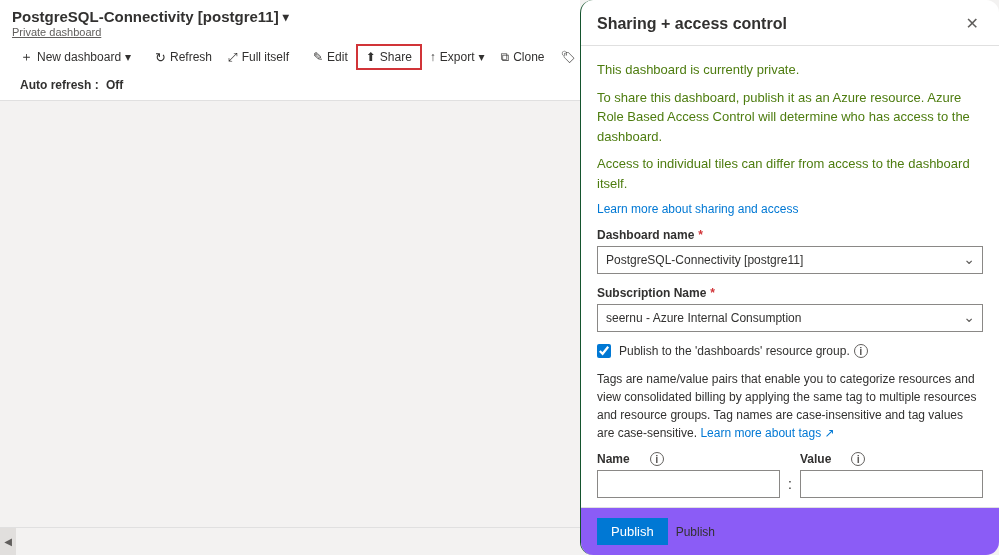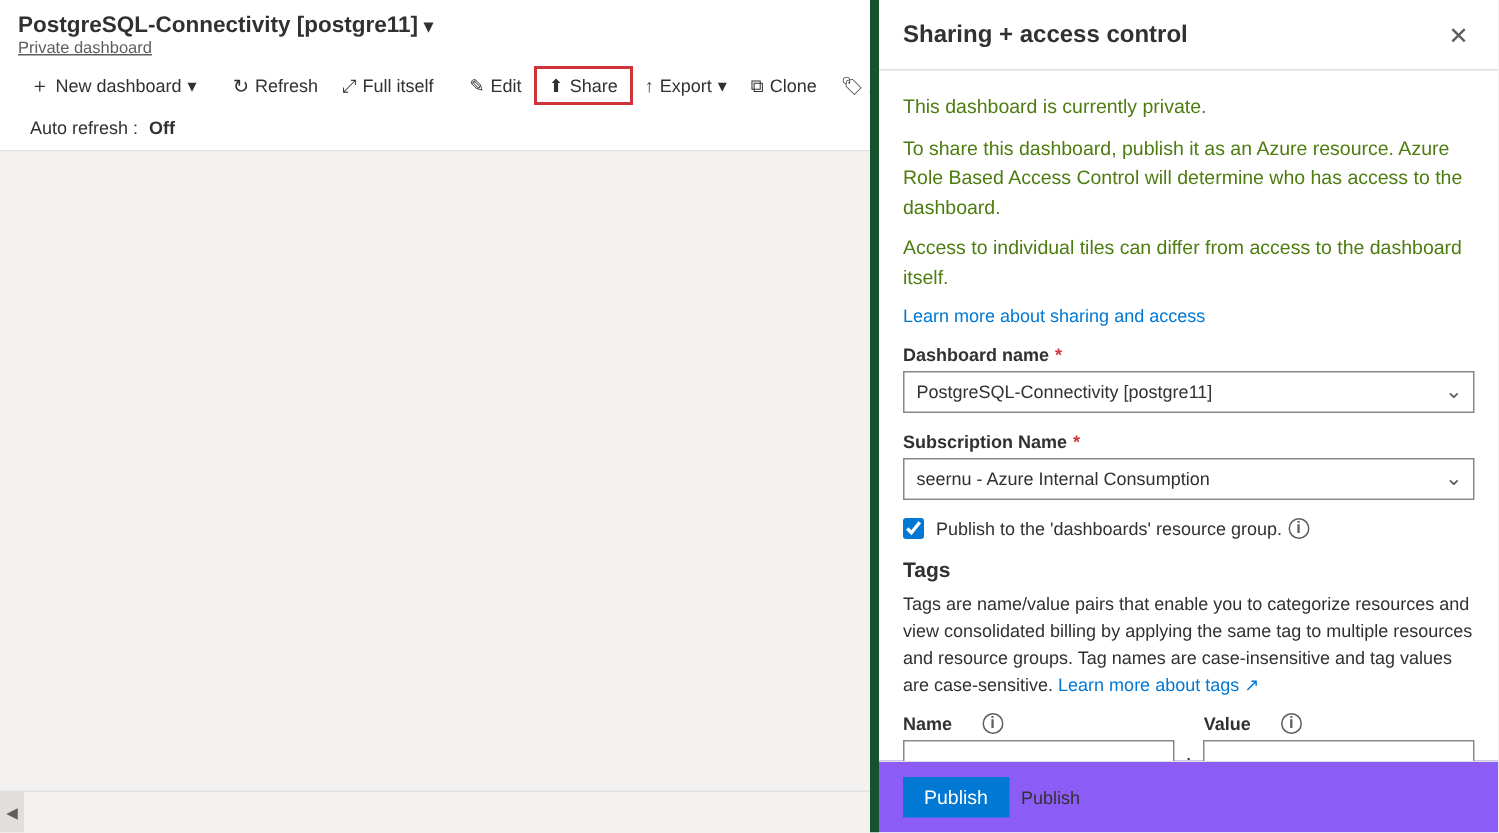--- a/index.html
+++ b/index.html
@@ -70,40 +70,41 @@
     }
 
     .auto-refresh {
       font-size: 12px;
       color: #323130;
       padding: 4px 8px;
       white-space: nowrap;
     }
 
     .auto-refresh span {
-      font-weight: 400;
+      font-weight: 700;
     }
 
     .dashboard-content {
       width: 100%;
       height: calc(555px - 90px);
       background: #f3f2f1;
     }
 
     
     .side-panel {
       position: absolute;
       top: 0; right: 0;
       width: 419px;
       height: 555px;
       background: #fff;
-      border-left: 6px solid #14532d;
+      border-left: 1px solid #14532d;
       display: flex;
       flex-direction: column;
       overflow: hidden;
+      border-radius: 13px;
     }
 
     .panel-header {
       display: flex;
       align-items: center;
       justify-content: space-between;
       padding: 12px 16px 10px 16px;
       border-bottom: 1px solid #e0e0e0;
     }
 
@@ -451,21 +452,20 @@
         <input type="checkbox" class="checkbox-input" id="publish-checkbox" checked="" style="">
         <label for="publish-checkbox" class="checkbox-label">
           <span>Publish to the 'dashboards' resource group.</span>
           <span class="info-icon">i</span>
         </label>
       </div>
     </div>
 
     
     <div class="tags-section">
-      <div class="tags-title">Tags</div>
       <p class="tags-desc">
         <span>Tags are name/value pairs that enable you to categorize resources and view consolidated billing by applying the same tag to multiple resources and resource groups. Tag names are case-insensitive and tag values are case-sensitive.</span>
         <a class="panel-link" href="#"> <span>Learn more about tags</span> ↗</a>
       </p>
 
       <div class="tags-columns">
         <div class="tags-col">
           <div class="tags-col-label">
             <span>Name</span>
             <span class="info-icon">i</span>

